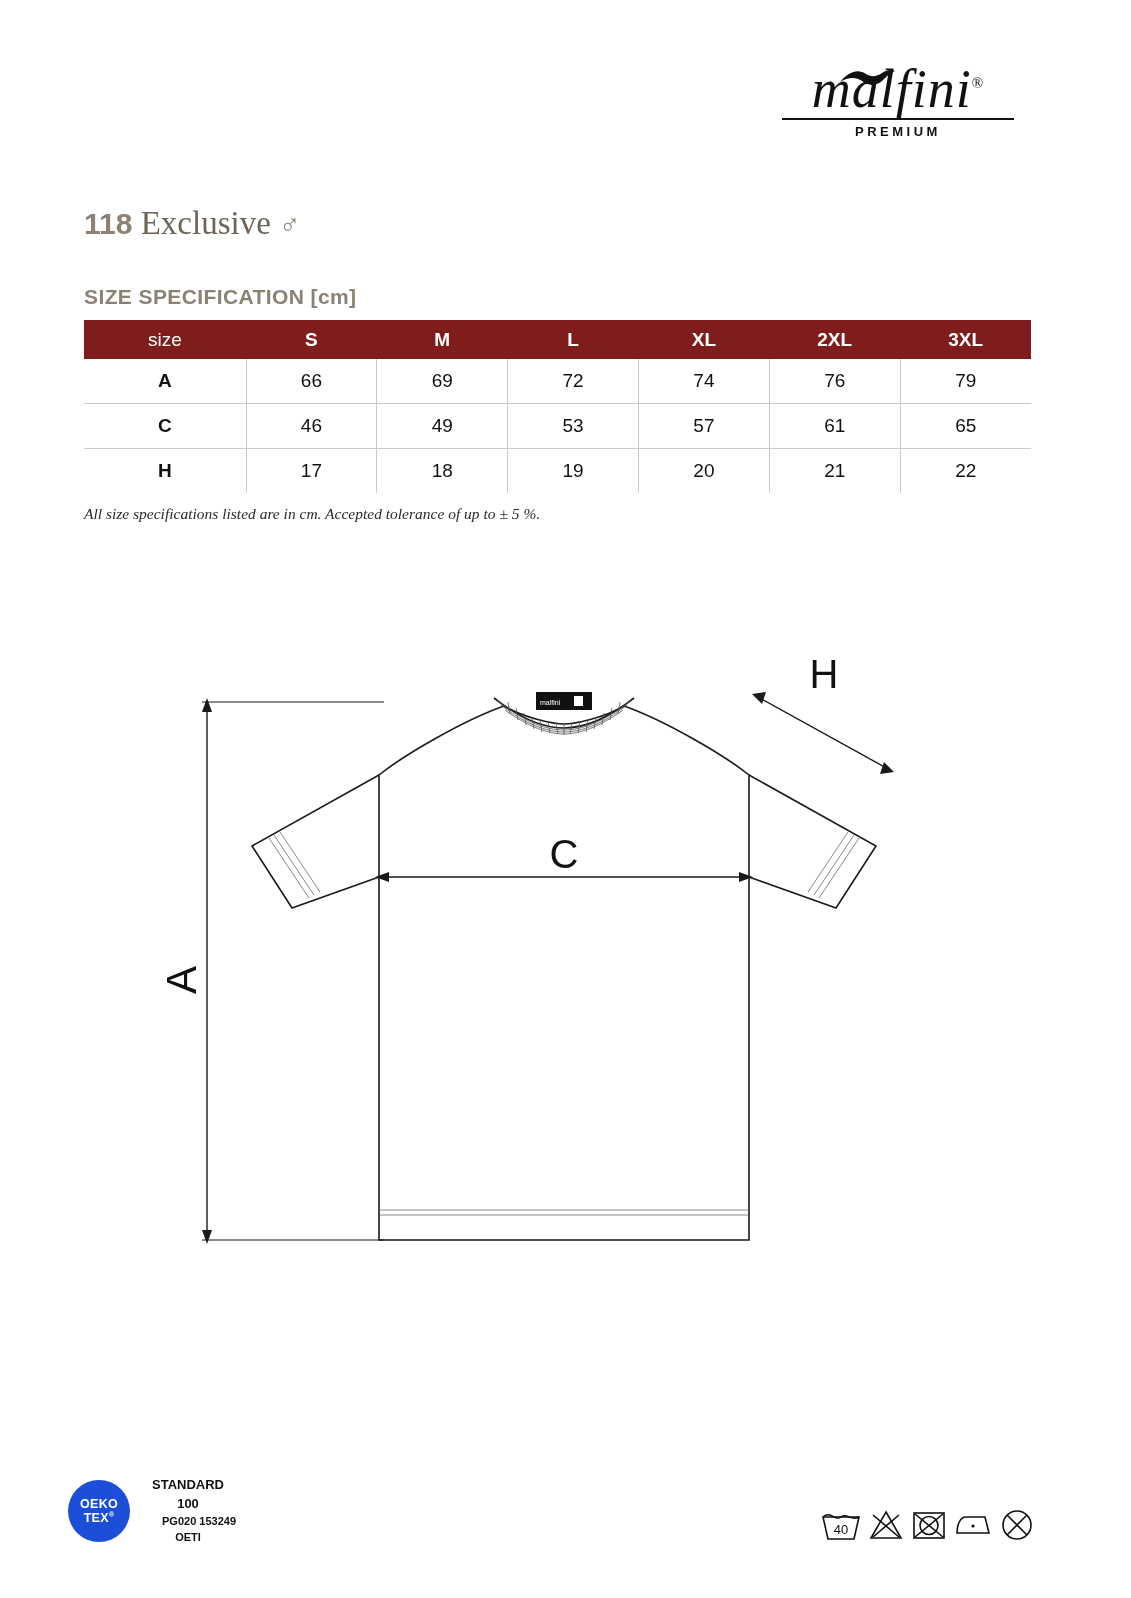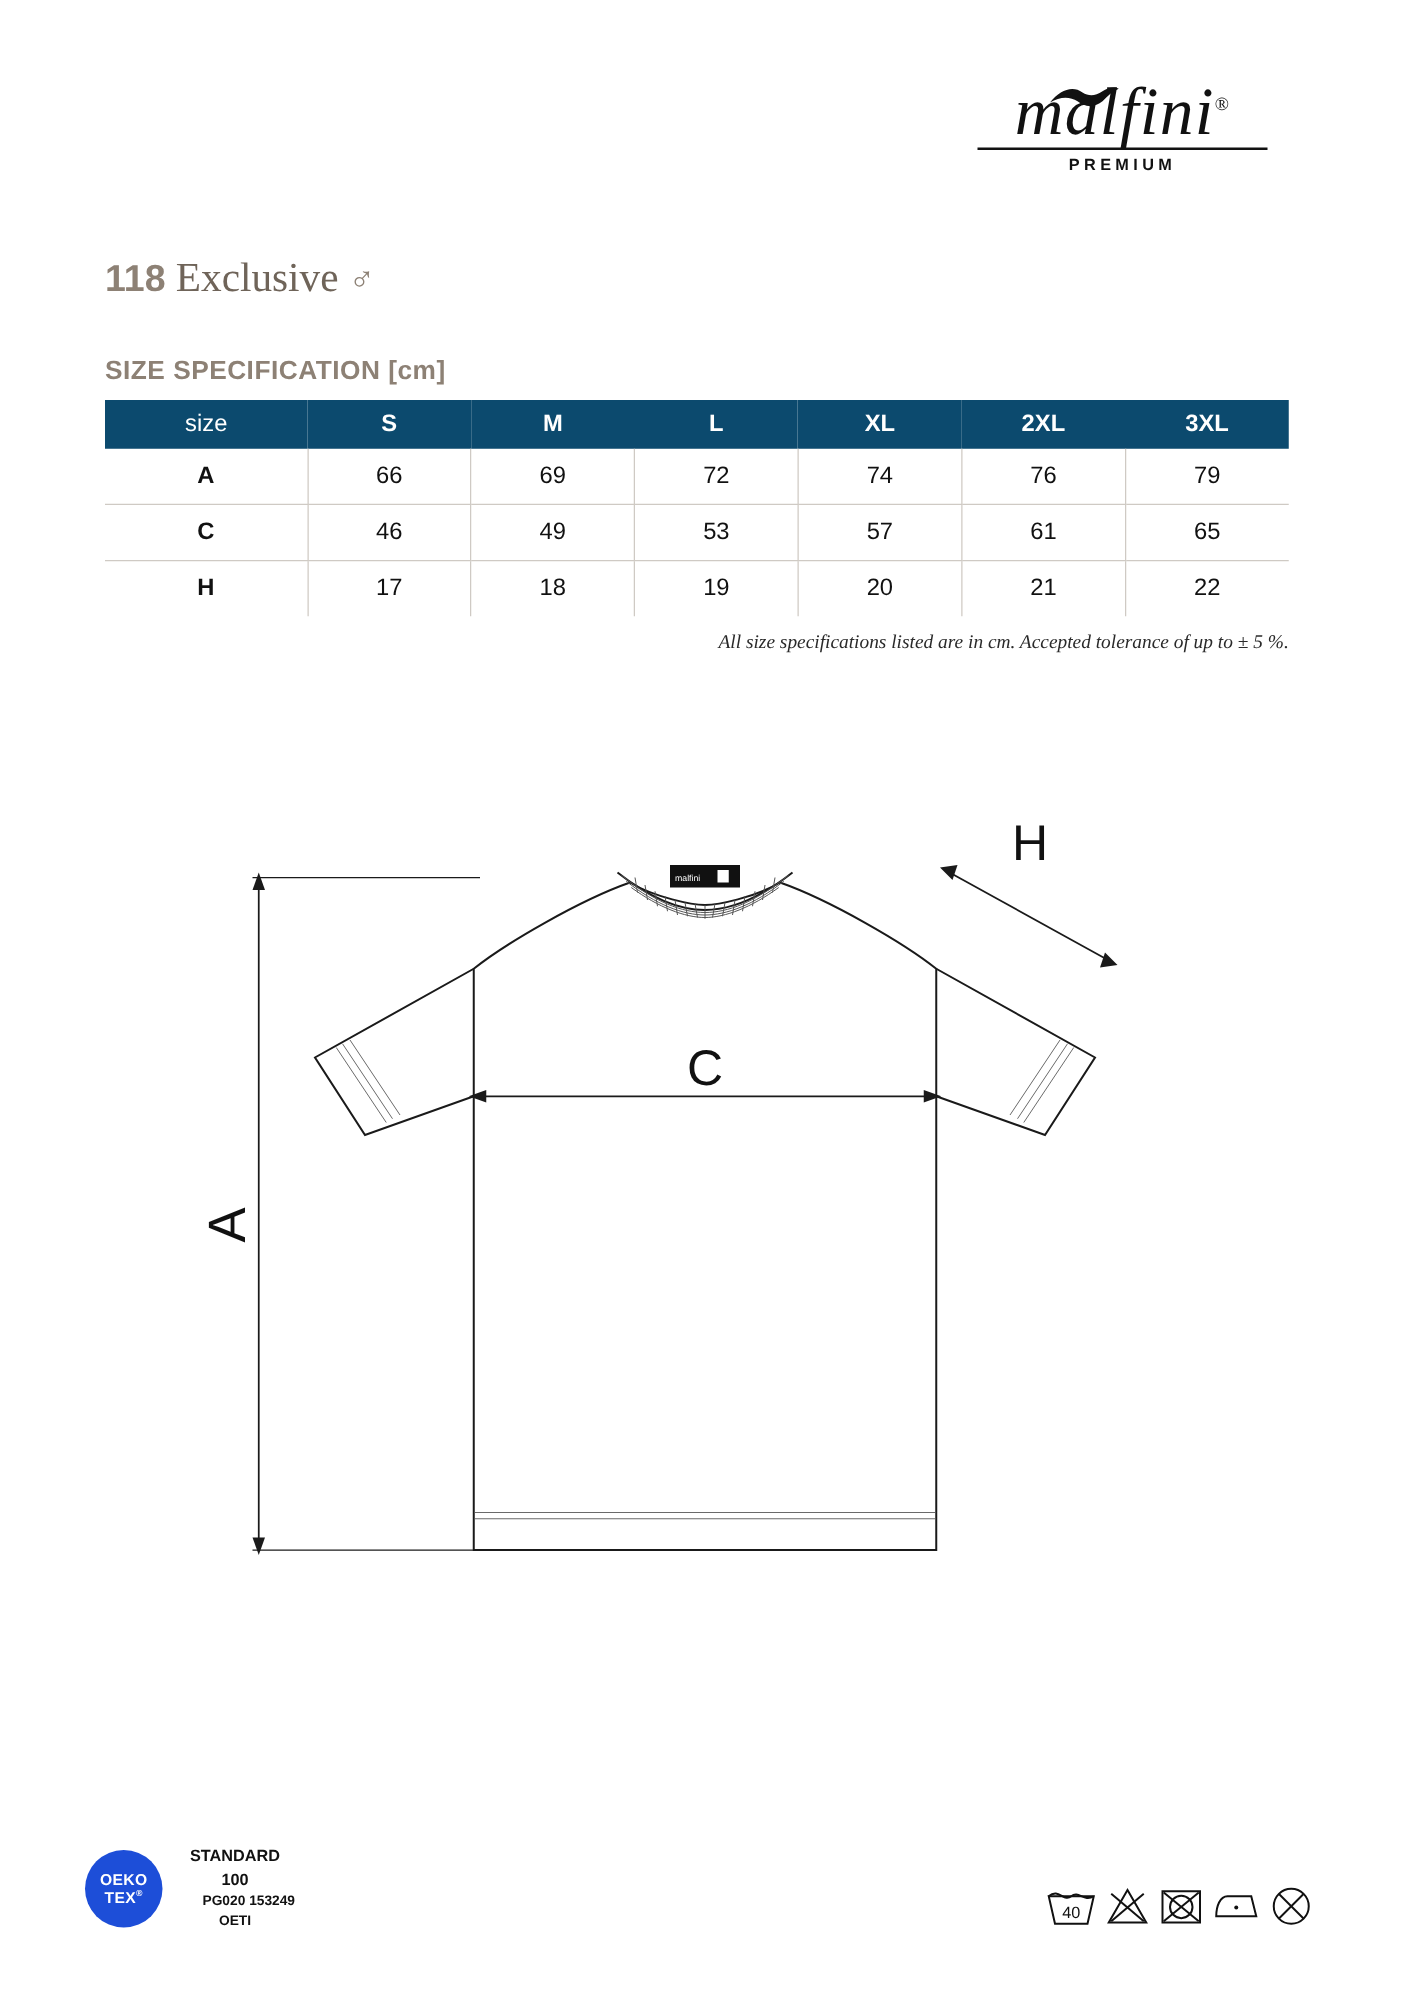--- a/index.html
+++ b/index.html
@@ -103,21 +103,21 @@
     left: 84px;
     width: 947px;
     border-collapse: collapse;
     table-layout: fixed;
   }
   .size-table th, .size-table td {
     text-align: center;
     font-size: 19px;
   }
   .size-table thead th {
-    background: #0c4a6e;
+    background: #7f1d1d;
     color: #ffffff;
     font-weight: bold;
     height: 37px;
     font-size: 19px;
   }
   .size-table thead th.lbl {
     font-weight: normal;
     font-size: 19px;
   }
   .size-table tbody td {
@@ -135,21 +135,21 @@
   }
   .size-table tbody tr:first-child td {
     border-top: none;
   }
 
   .note {
     position: absolute;
     top: 505px;
     left: 84px;
     width: 947px;
-    text-align: right;
+    text-align: left;
     font-family: "Liberation Serif", serif;
     font-style: italic;
     font-size: 15.5px;
     color: #2a2a2a;
   }
 
   
   .drawing {
     position: absolute;
     top: 640px;
@@ -189,21 +189,21 @@
     line-height: 1.45;
     color: #111;
     text-align: center;
   }
   .oeko-text .std { font-size: 13px; }
   .oeko-text .code { font-weight: bold; font-size: 11px; margin-left: 22px; }
   .oeko-text .oeti { font-weight: bold; font-size: 11px; }
 
   .care {
     position: absolute;
-    right: 80px;
+    right: 96px;
     bottom: 56px;
     display: flex;
     align-items: flex-start;
     gap: 7px;
   }
 </style>
 </head>
 <body>
 
 <div class="brand">

